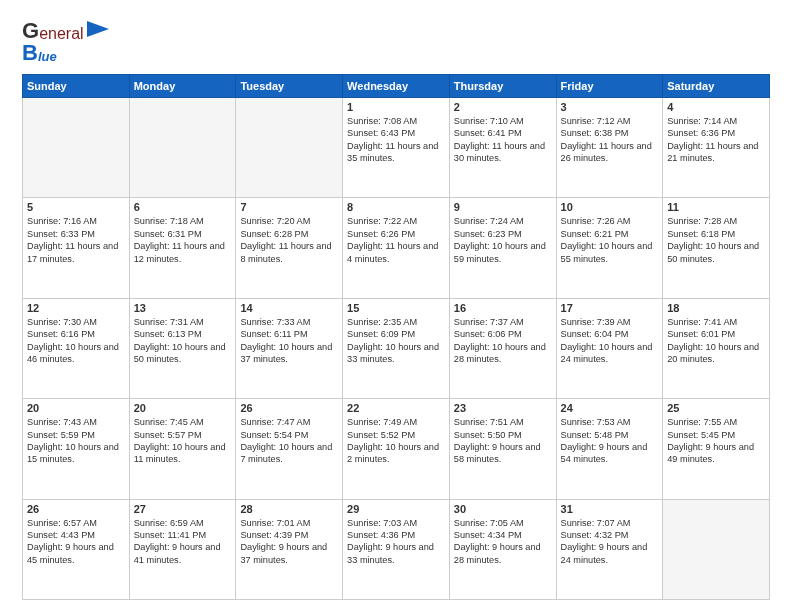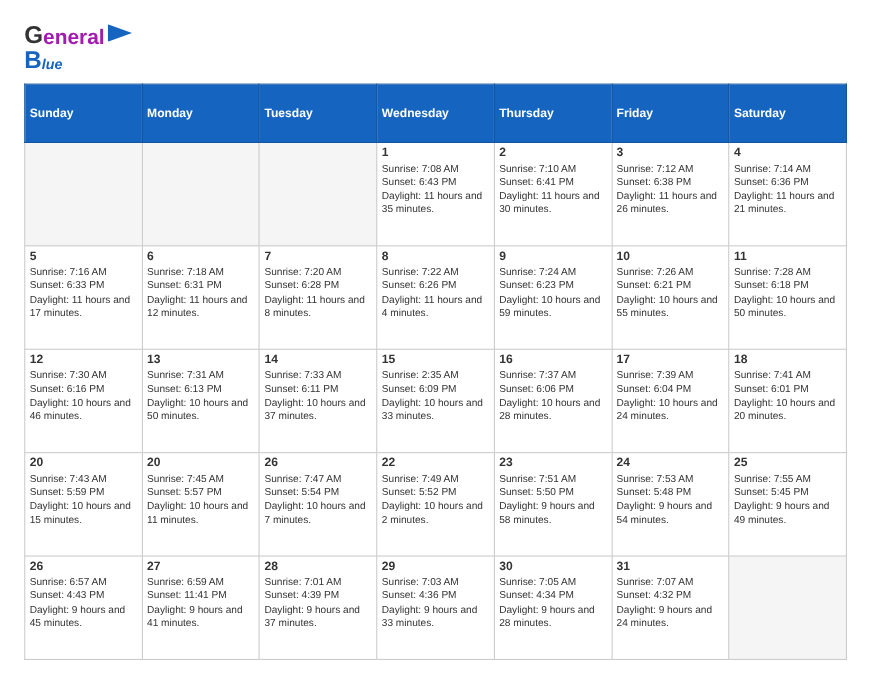--- a/index.html
+++ b/index.html
@@ -42,21 +42,21 @@
       border: 1px solid #ccc;
       border-collapse: collapse;
       width: 100%;
       table-layout: fixed;
     }
     .calendar th {
       background: #1565c0;
       color: #fff;
       font-size: 11px;
       font-weight: bold;
-      padding: 20px 4px;
+      padding: 5px 4px;
       text-align: left;
       border: 1px solid #1255a0;
     }
     .calendar td {
       border: 1px solid #ccc;
       vertical-align: top;
       padding: 3px 4px;
       font-size: 9.2px;
       color: #333;
       height: 88px;
@@ -82,21 +82,21 @@
   </style>
 </head>
 <body>
 
 <div class="page">
   <div class="header">
     <div class="logo-wrapper">
       <div style="display:flex;flex-direction:column;align-items:flex-start;">
         <div style="display:flex;align-items:center;">
           <span style="font-size:22px;font-weight:bold;color:#333;">G</span>
-          <span style="font-size:19px;font-weight:bold;color:#a21caf;margin-top:6px;">eneral</span>
+          <span style="font-size:16px;font-weight:normal;color:#7f1d1d;margin-top:6px;">eneral</span>
 
           <svg width="22" height="16" viewBox="0 0 22 16" style="margin-left:3px;margin-top:-4px;">
             <polygon points="0,0 22,8 0,16" fill="#1565c0"></polygon>
           </svg>
         </div>
         <div style="display:flex;align-items:center;margin-top:-4px;">
           <span style="font-size:22px;font-weight:bold;color:#1565c0;">B</span>
           <span style="font-size:13px;font-weight:bold;color:#1565c0;margin-top:6px;font-style:italic;">lue</span>
         </div>
       </div>

